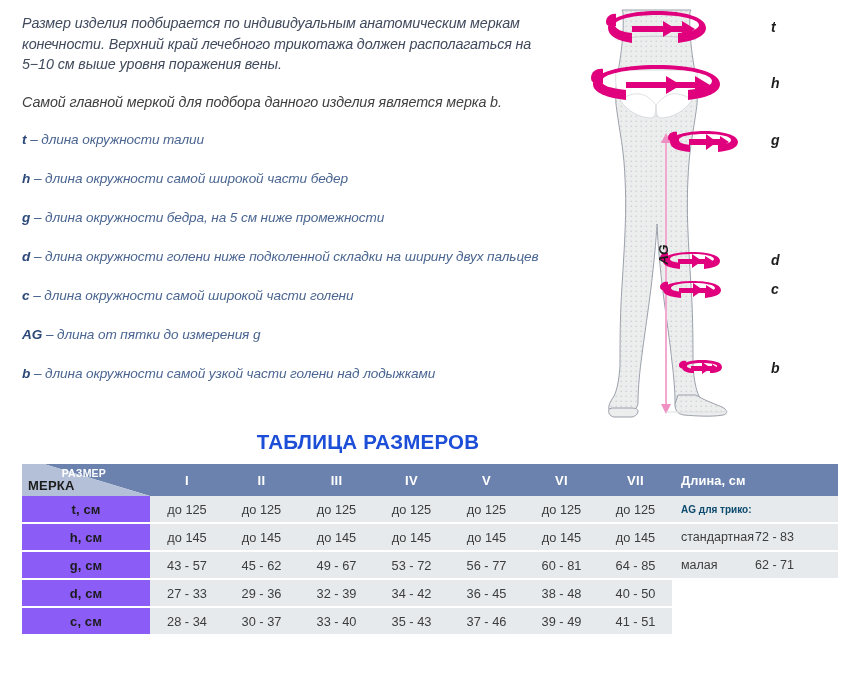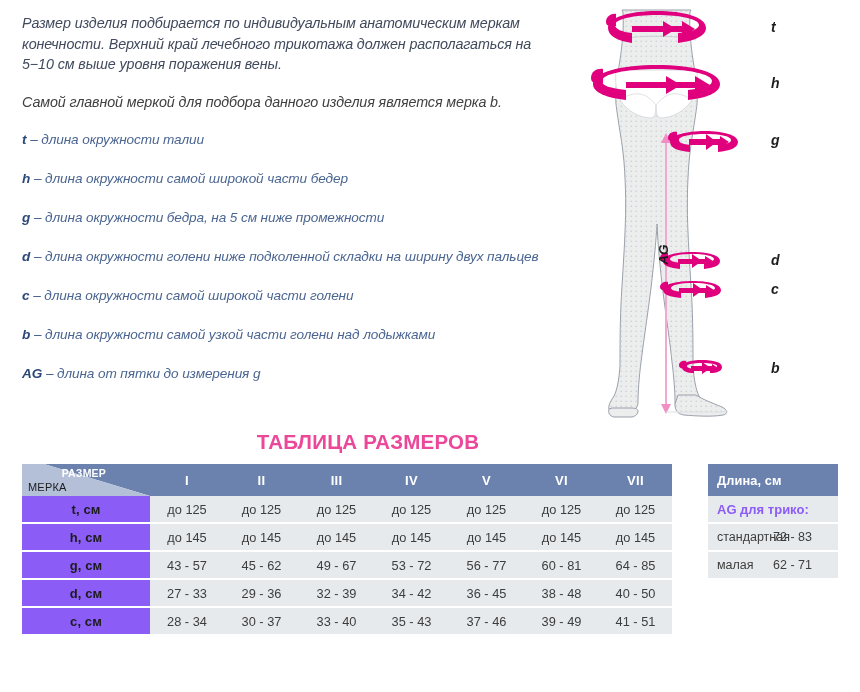--- a/index.html
+++ b/index.html
@@ -115,33 +115,32 @@
 
   
   #table-title {
     position: absolute;
     left: 0;
     top: 430px;
     width: 736px;
     text-align: center;
     font-size: 20.5px;
     font-weight: bold;
-    color: #ec4899;
+    color: #1d4ed8;
     letter-spacing: 0.2px;
   }
 
   
   #tables-row {
     position: absolute;
     left: 22px;
     top: 464px;
     width: 816px;
     display: flex;
     align-items: flex-start;
-    gap: 36px;
   }
 
   #main-table {
     border-collapse: collapse;
     table-layout: fixed;
     width: 650px;
     font-size: 13px;
   }
 
   #main-table td, #main-table th {
@@ -178,22 +177,22 @@
     top: 3px;
     font-size: 10.5px;
     font-weight: bold;
     color: #ffffff;
     letter-spacing: 0.2px;
   }
   .corner-label-meas {
     position: absolute;
     left: 6px;
     bottom: 3px;
-    font-size: 11px;
-    font-weight: normal;
+    font-size: 13px;
+    font-weight: bold;
     color: #1c1c1c;
     letter-spacing: 0.2px;
   }
 
   .col-head {
     background: #6b82ae;
     color: #ffffff;
     font-size: 13px;
     font-weight: bold;
     height: 32px;
@@ -239,23 +238,23 @@
     font-size: 12.8px;
     font-weight: bold;
     height: 32px;
     text-align: left;
     padding-left: 9px !important;
     letter-spacing: 0.1px;
   }
 
   .side-sub {
     background: #e7eaed;
-    color: #8b5cf6;
-    font-weight: bold;
-    font-size: 13px;
+    color: #0c4a6e;
+    font-weight: bold;
+    font-size: 10px;
     height: 26px;
     text-align: left;
     padding-left: 9px !important;
     border-bottom: 2px solid #ffffff;
   }
 
   .side-name {
     background: #e7eaed;
     color: #3d3d3d;
     font-size: 12.5px;
@@ -304,28 +303,28 @@
         <span class="legend-key">d</span>
         <span class="legend-dash">–</span>
         <span class="legend-text">длина окружности голени ниже подколенной складки на ширину двух пальцев</span>
       </li>
       <li class="legend-item">
         <span class="legend-key">c</span>
         <span class="legend-dash">–</span>
         <span class="legend-text">длина окружности самой широкой части голени</span>
       </li>
       <li class="legend-item">
+        <span class="legend-key">AG</span>
+        <span class="legend-dash">–</span>
+        <span class="legend-text">длина от пятки до измерения g</span>
+      </li>
+      <li class="legend-item">
         <span class="legend-key">b</span>
         <span class="legend-dash">–</span>
         <span class="legend-text">длина окружности самой узкой части голени над лодыжками</span>
-      </li>
-      <li class="legend-item">
-        <span class="legend-key">AG</span>
-        <span class="legend-dash">–</span>
-        <span class="legend-text">длина от пятки до измерения g</span>
       </li>
     </ul>
   </div>
 
   <div id="figure-wrap">
     <svg id="figure-svg" width="300" height="425" viewBox="0 0 300 425">
       <defs>
         <pattern id="dots" x="0" y="0" width="5" height="5" patternUnits="userSpaceOnUse">
           <circle cx="1.2" cy="1.2" r="0.75" fill="#c3c6cb"></circle>
         </pattern>

